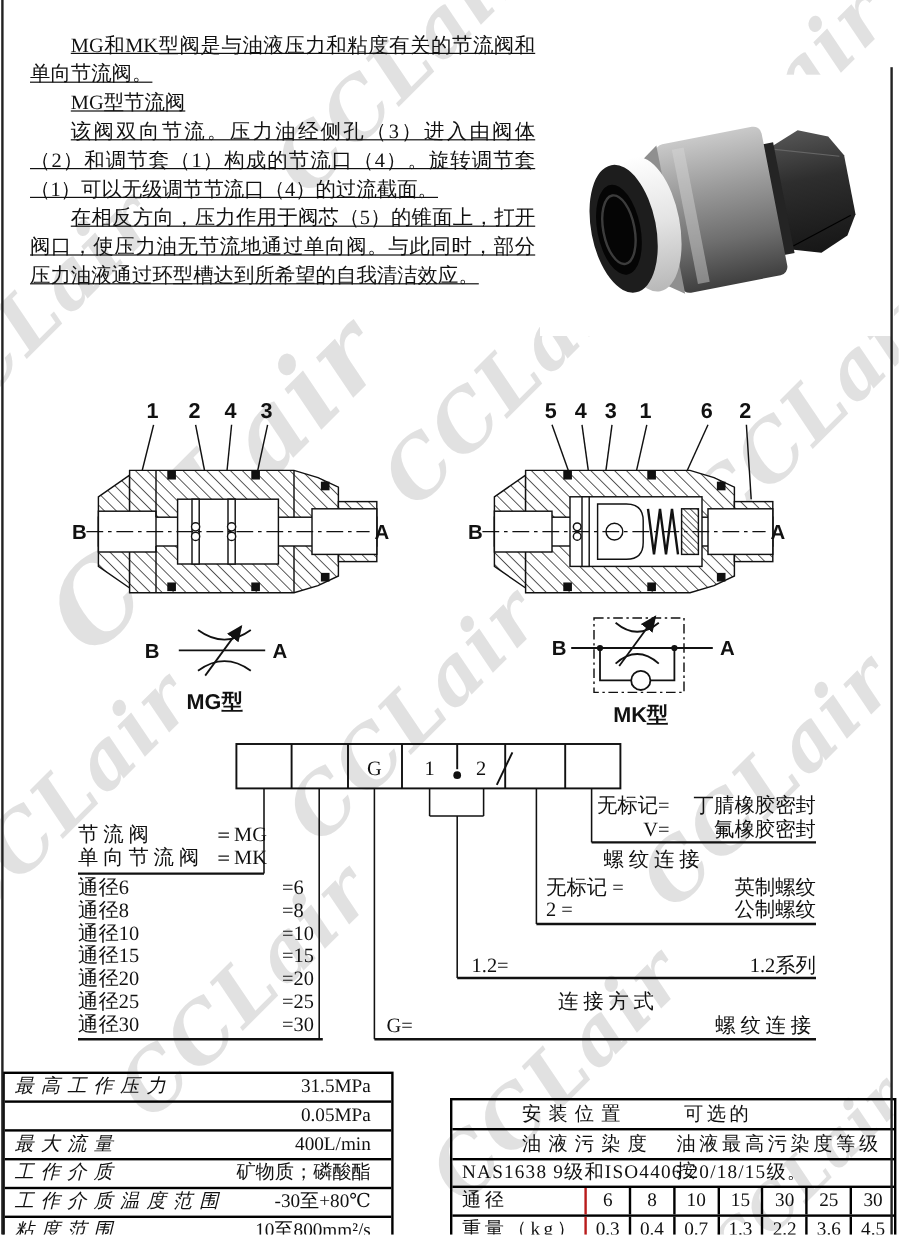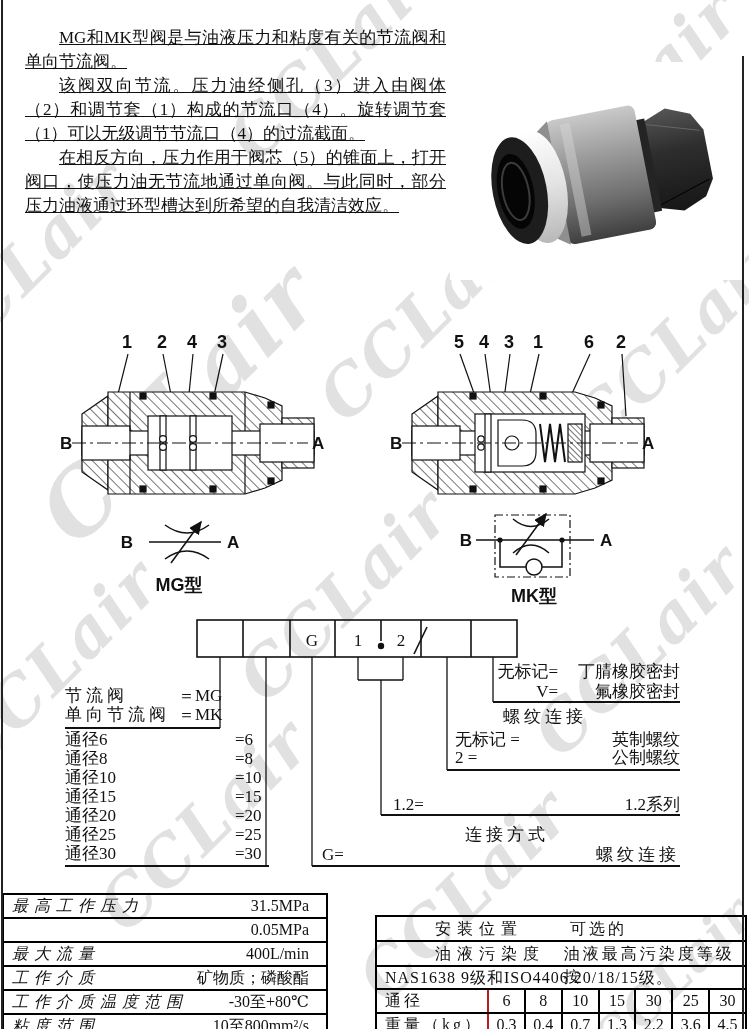--- a/index.html
+++ b/index.html
@@ -76,20 +76,21 @@
         <line x1="0" y1="0" x2="0" y2="4" stroke="#1a1a1a" stroke-width="1.2"></line>
       </pattern>
       <marker id="arr" markerWidth="10" markerHeight="8" refX="8" refY="4" orient="auto">
         <path d="M0,0 L9,4 L0,8 Z" fill="#111"></path>
       </marker>
     </defs>
   </svg>
 
   <div class="intro">
     <p>MG和MK型阀是与油液压力和粘度有关的节流阀和单向节流阀。</p>
+    <p>MG型节流阀</p>
     <p>该阀双向节流。压力油经侧孔（3）进入由阀体（2）和调节套（1）构成的节流口（4）。旋转调节套（1）可以无级调节节流口（4）的过流截面。</p>
     <p>在相反方向，压力作用于阀芯（5）的锥面上，打开阀口，使压力油无节流地通过单向阀。与此同时，部分压力油液通过环型槽达到所希望的自我清洁效应。</p>
   </div>
 
   <svg class="blk" style="left:450px;top:62px" width="295" height="218" viewBox="0 0 295 218">
     <defs>
       <linearGradient id="bodyg" x1="0" y1="0" x2="0" y2="1">
         <stop offset="0" stop-color="#c9c9c9"></stop>
           <stop offset=".35" stop-color="#9a9a9a"></stop>
         <stop offset=".7" stop-color="#6e6e6e"></stop>

